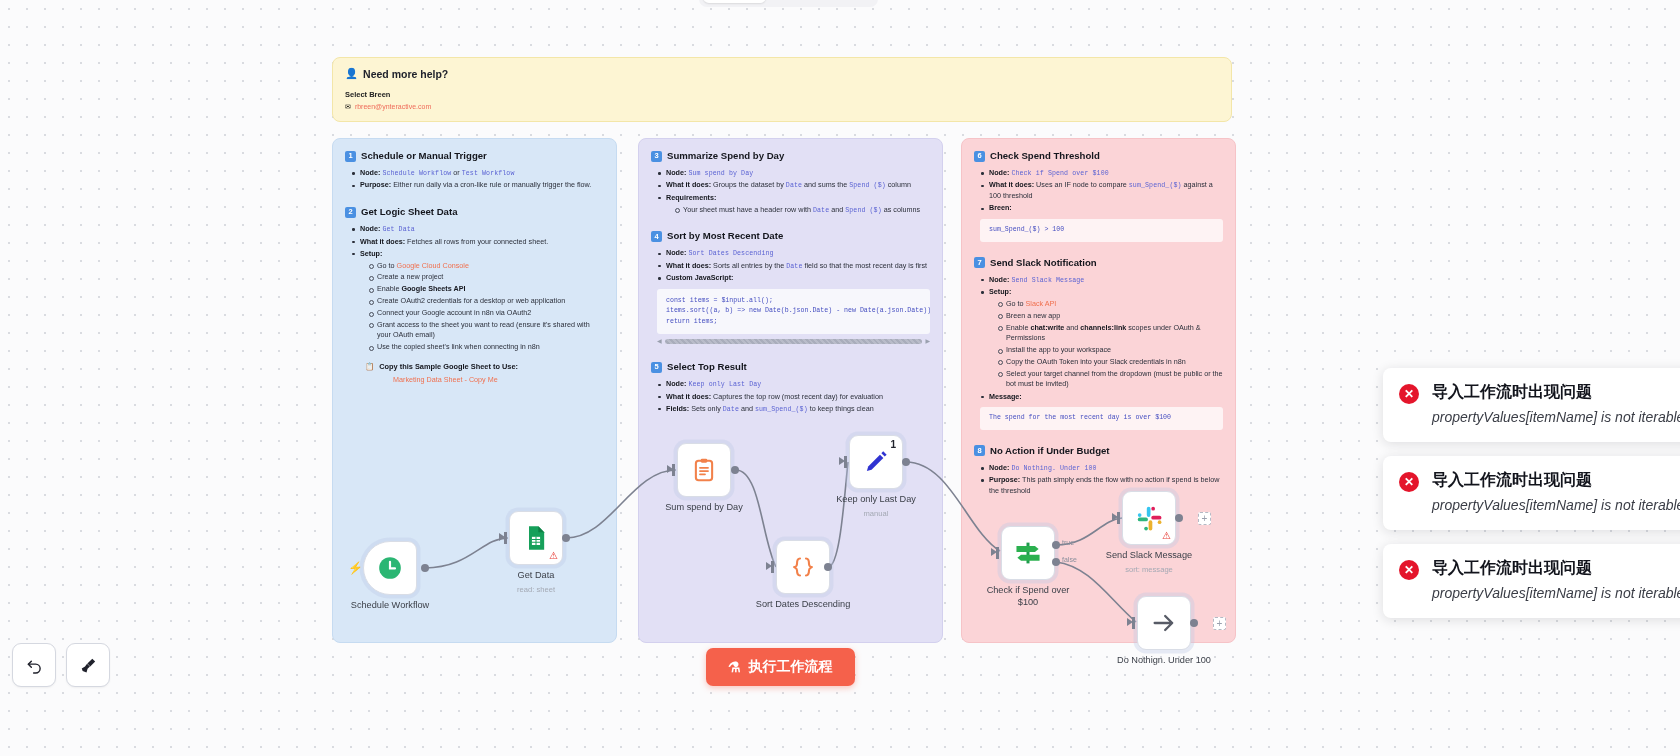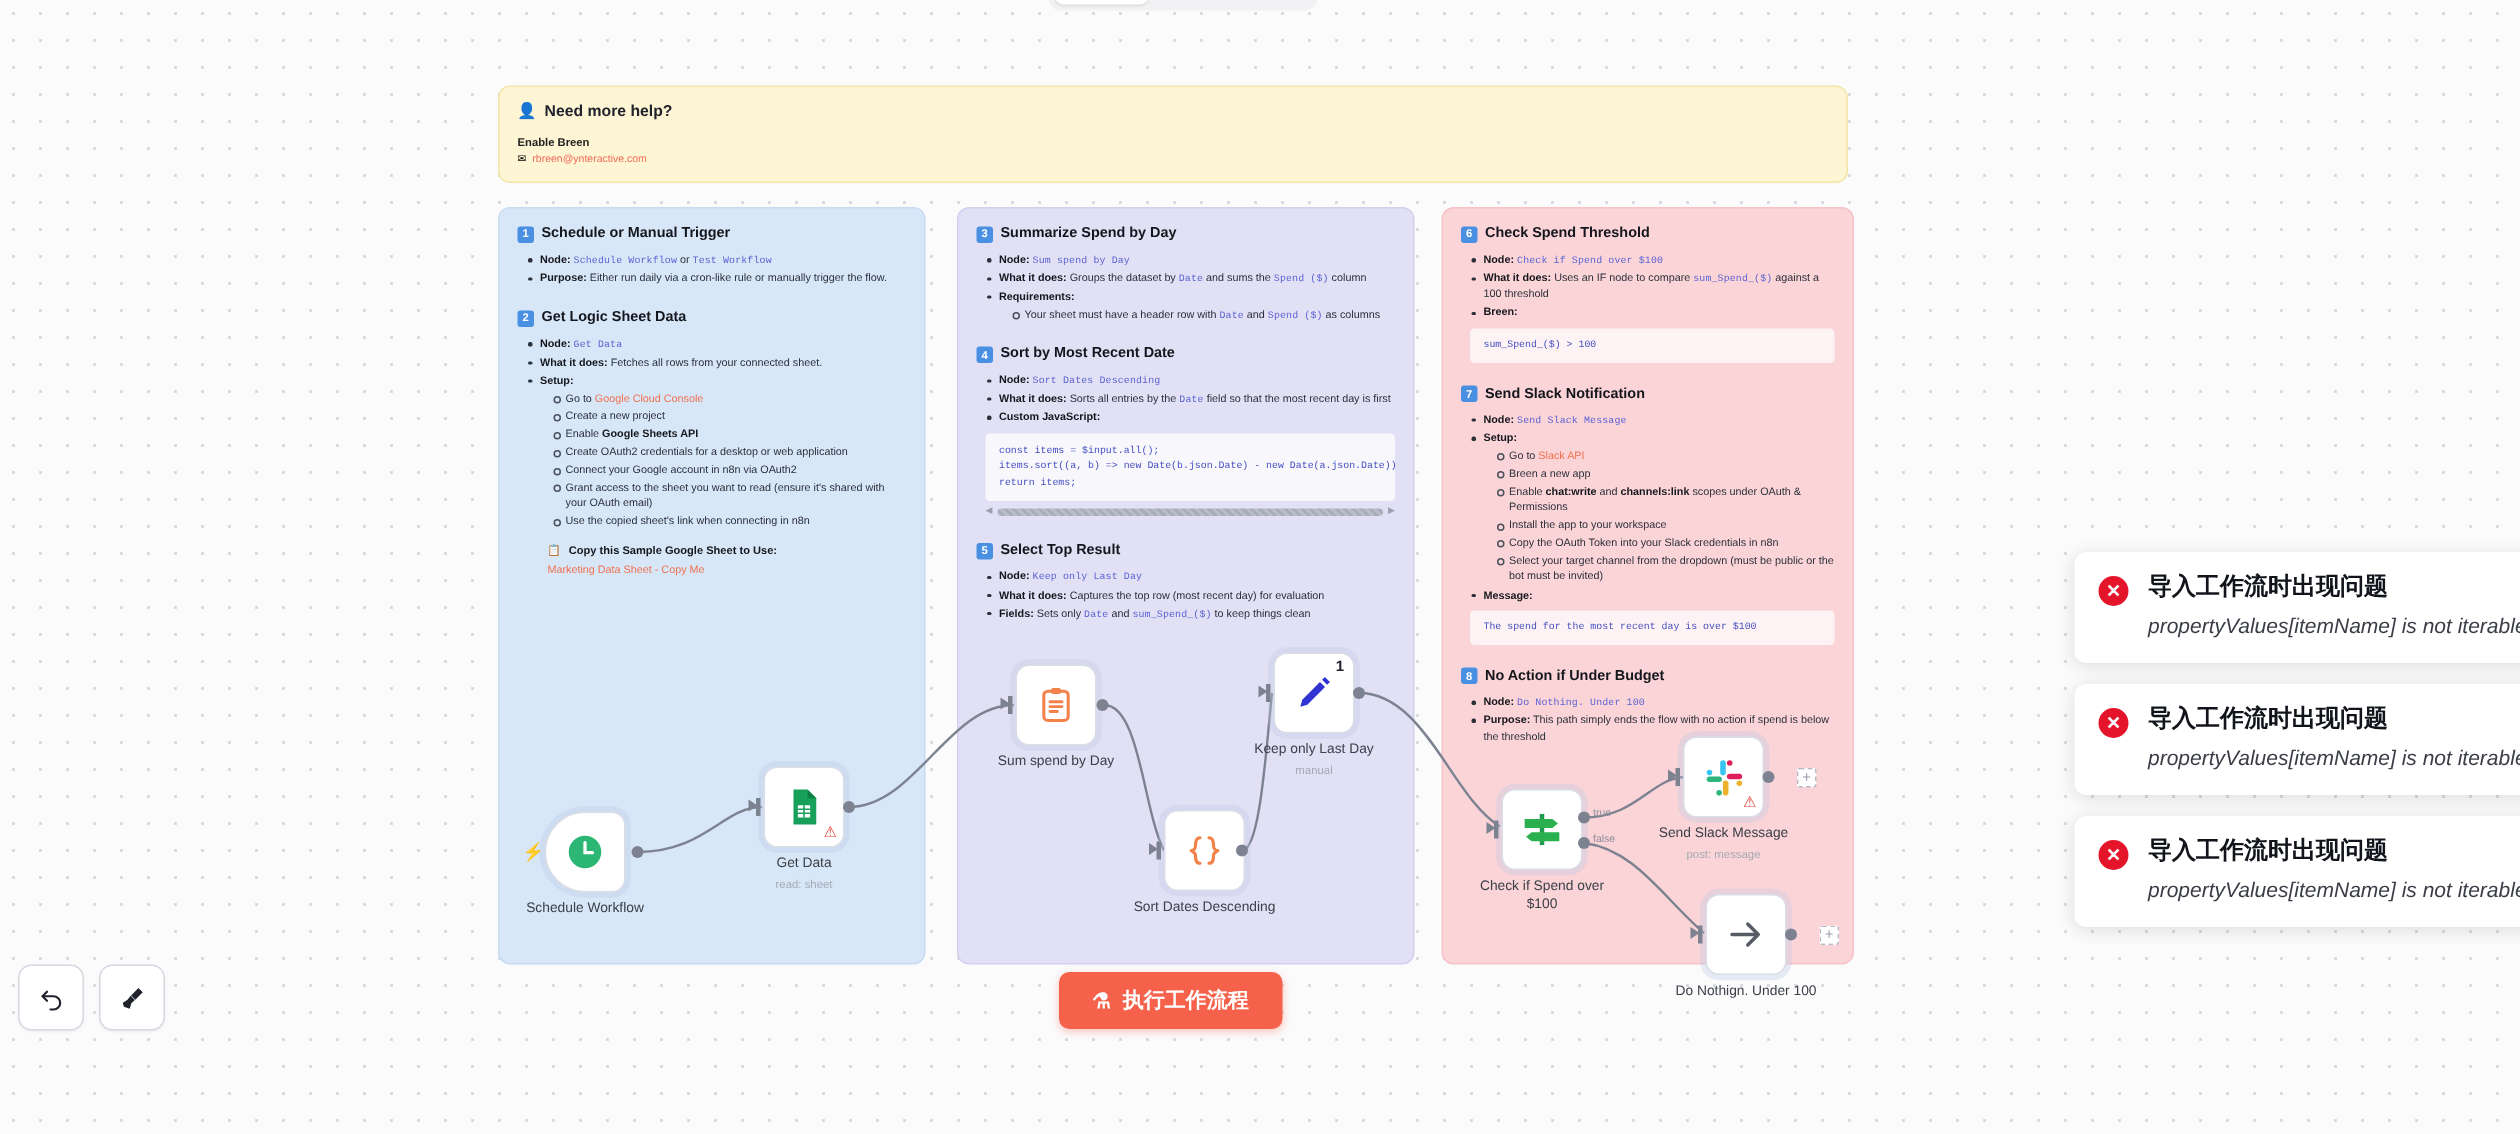--- a/index.html
+++ b/index.html
@@ -108,21 +108,21 @@
   .scroller {
     margin: 3px 0 0 6px; display:flex; align-items:center; gap:3px;
     color:#9aa0ae; font-size: 6px;
   }
   .scroll-track {
     flex: 1; height: 5px; border-radius: 3px;
     background: repeating-linear-gradient(45deg,#b9bcc9 0 2px,#a9adbb 2px 4px);
   }
   .sheet-cta { margin: 9px 0 0 20px; }
   .sheet-cta .t { font-size: 7.4px; font-weight: 700; color:#14161d; display:flex; gap:5px; align-items:center;}
-  .sheet-cta .l { font-size: 7.2px; color:#f0704f; margin-top: 2px;}
+  .sheet-cta .l { font-size: 7.2px; color:#f0704f; margin-top: 2px; margin-left: 28px;}
 
   
   .node {
     position: absolute; width: 54px; height: 54px;
     background: #fff; border: 1px solid #d9dde6; border-radius: 9px;
     box-shadow: 0 0 0 3.5px rgba(190,200,230,.35);
     display:flex; align-items:center; justify-content:center;
     z-index: 12;
   }
   .node.round { border-radius: 27px 9px 9px 27px; }
@@ -223,21 +223,21 @@
       <path d="M1056,545 C1090,545 1100,520 1122,518"></path>
       <path d="M1056,562 C1090,566 1110,600 1136,622"></path>
     </g>
   </svg>
 
   <div class="note yellow">
     <div class="hdr">
       <span>👤</span>
       <span>Need more help?</span>
     </div>
-    <div class="who">Enable Breen</div>
+    <div class="who">Select Breen</div>
     <div class="lnk">
       <span>✉</span>
       <a href="#">rbreen@ynteractive.com</a>
     </div>
 
   </div>
 
   <div class="panel blue">
     <div class="sec-title">
       <span class="numbadge">1</span>
@@ -446,21 +446,21 @@
       <rect x="1.6" y="11.2" width="9" height="3.3" rx="1.65" fill="#2eb67d"></rect>
       <rect x="11.2" y="13.6" width="3.3" height="9" rx="1.65" fill="#ecb22e"></rect>
       <rect x="13.6" y="9.6" width="9" height="3.3" rx="1.65" fill="#e01e5a"></rect>
       <rect x="1.6" y="7.3" width="3.3" height="3.3" rx="1.65" fill="#36c5f0"></rect>
       <rect x="7.3" y="19.3" width="3.3" height="3.3" rx="1.65" fill="#2eb67d"></rect>
       <rect x="19.3" y="13.6" width="3.3" height="3.3" rx="1.65" fill="#ecb22e"></rect>
       <rect x="13.6" y="1.6" width="3.3" height="3.3" rx="1.65" fill="#e01e5a"></rect>
     </svg>
     <span class="err-badge">⚠</span>
     <span class="lbl">Send Slack Message</span>
-    <span class="sub" style="top:73px;">post: message</span>
+    <span class="sub" style="top:73px;">sort: message</span>
   </div>
   <div class="dot-out" style="left:1175px; top:514px;"></div>
   <div class="plus-box" style="left:1198px; top:512px;">+</div>
 
   <div class="port-bar" style="left:1132px; top:617px;"></div>
   <div class="port-arrow" style="left:1127px; top:618px;"></div>
   <div class="node" style="left:1137px; top:596px;">
     <svg width="28" height="28" viewBox="0 0 24 24">
       <path d="M4 12h15M13 6l6 6-6 6" fill="none" stroke="#575b66" stroke-width="2" stroke-linecap="round" stroke-linejoin="round"></path>
     </svg>

